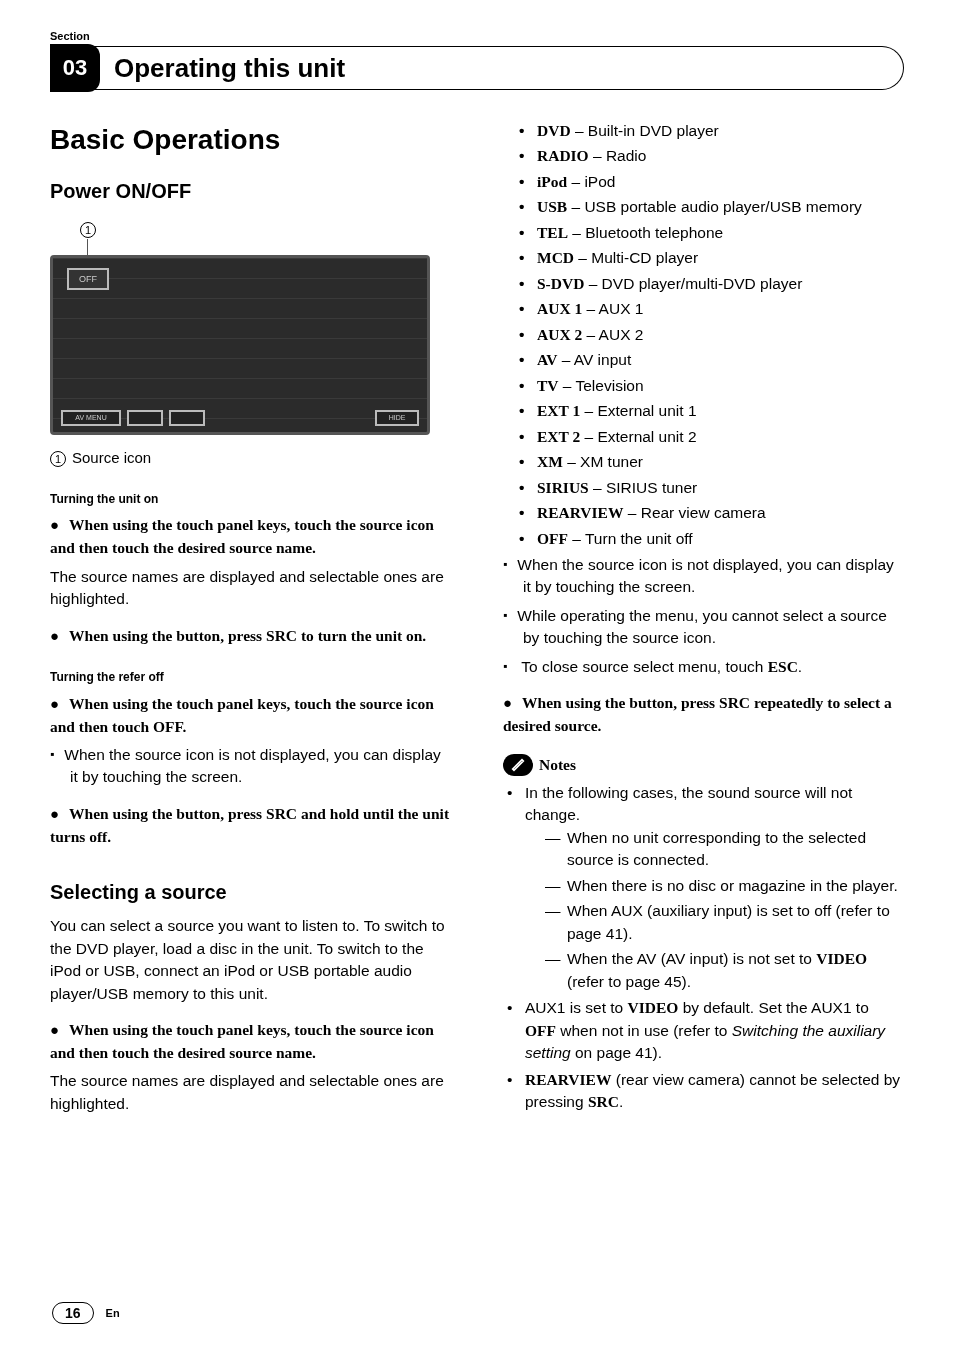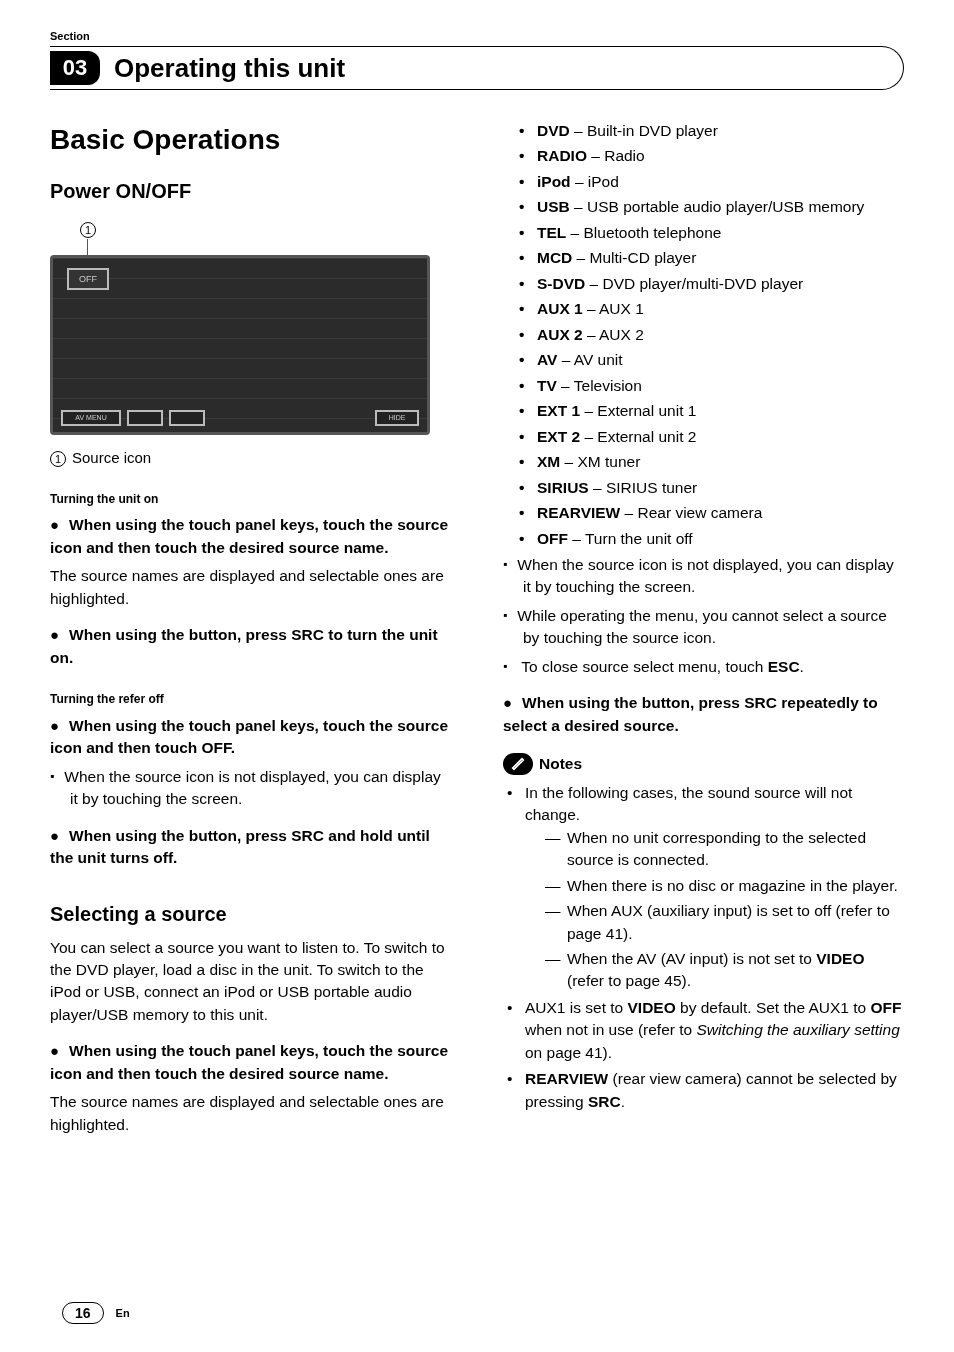--- a/index.html
+++ b/index.html
@@ -25,21 +25,21 @@
     border-radius: 0 25px 25px 0;
     height: 44px;
     margin-bottom: 30px;
   }
   .section-badge {
     background: #000;
     color: #fff;
     font-weight: bold;
     font-size: 22px;
     width: 50px;
-    height: 34px;
+    height: 48px;
     border-radius: 0 12px 12px 0;
     display: flex;
     align-items: center;
     justify-content: center;
     margin-right: 14px;
   }
   .chapter-title {
     font-size: 26px;
     font-weight: bold;
   }
@@ -143,21 +143,21 @@
     padding-left: 18px;
     margin-bottom: 3px;
   }
   ul.src-list li::before {
     content: "•";
     position: absolute;
     left: 0;
     top: 0;
     font-weight: bold;
   }
-  .bold { font-weight: 800; }
+  .bold { font-weight: 800; font-family: Liberation Serif, serif; }
   .note-head {
     display: flex;
     align-items: center;
     gap: 6px;
     margin-top: 16px;
     margin-bottom: 6px;
   }
   .note-icon {
     width: 30px; height: 22px;
     background:#000; color:#fff;
@@ -191,21 +191,21 @@
   ul.dash-list li::before {
     content: "—";
     position: absolute;
     left: 0;
     top: 0;
   }
   .italic { font-style: italic; }
   .page-footer {
     position: absolute;
     bottom: 28px;
-    left: 62px;
+    left: 52px;
     display: flex;
     align-items: center;
     gap: 12px;
   }
   .page-num {
     border: 1.5px solid #000;
     border-radius: 14px;
     padding: 2px 12px;
     font-weight: bold;
     font-size: 14px;
@@ -272,21 +272,21 @@
     <ul class="src-list" id="src-list">
         <li><span class="bold">DVD</span><span> – Built-in DVD player</span></li>
         <li><span class="bold">RADIO</span><span> – Radio</span></li>
         <li><span class="bold">iPod</span><span> – iPod</span></li>
         <li><span class="bold">USB</span><span> – USB portable audio player/USB memory</span></li>
         <li><span class="bold">TEL</span><span> – Bluetooth telephone</span></li>
         <li><span class="bold">MCD</span><span> – Multi-CD player</span></li>
         <li><span class="bold">S-DVD</span><span> – DVD player/multi-DVD player</span></li>
         <li><span class="bold">AUX 1</span><span> – AUX 1</span></li>
         <li><span class="bold">AUX 2</span><span> – AUX 2</span></li>
-        <li><span class="bold">AV</span><span> – AV unit</span></li>
+        <li><span class="bold">AV</span><span> – AV input</span></li>
         <li><span class="bold">TV</span><span> – Television</span></li>
         <li><span class="bold">EXT 1</span><span> – External unit 1</span></li>
         <li><span class="bold">EXT 2</span><span> – External unit 2</span></li>
         <li><span class="bold">XM</span><span> – XM tuner</span></li>
         <li><span class="bold">SIRIUS</span><span> – SIRIUS tuner</span></li>
         <li><span class="bold">REARVIEW</span><span> – Rear view camera</span></li>
         <li><span class="bold">OFF</span><span> – Turn the unit off</span></li>
       </ul>
 
     <p class="bullet-square indent" style="margin-top:4px">When the source icon is not displayed, you can display it by touching the screen.</p>

